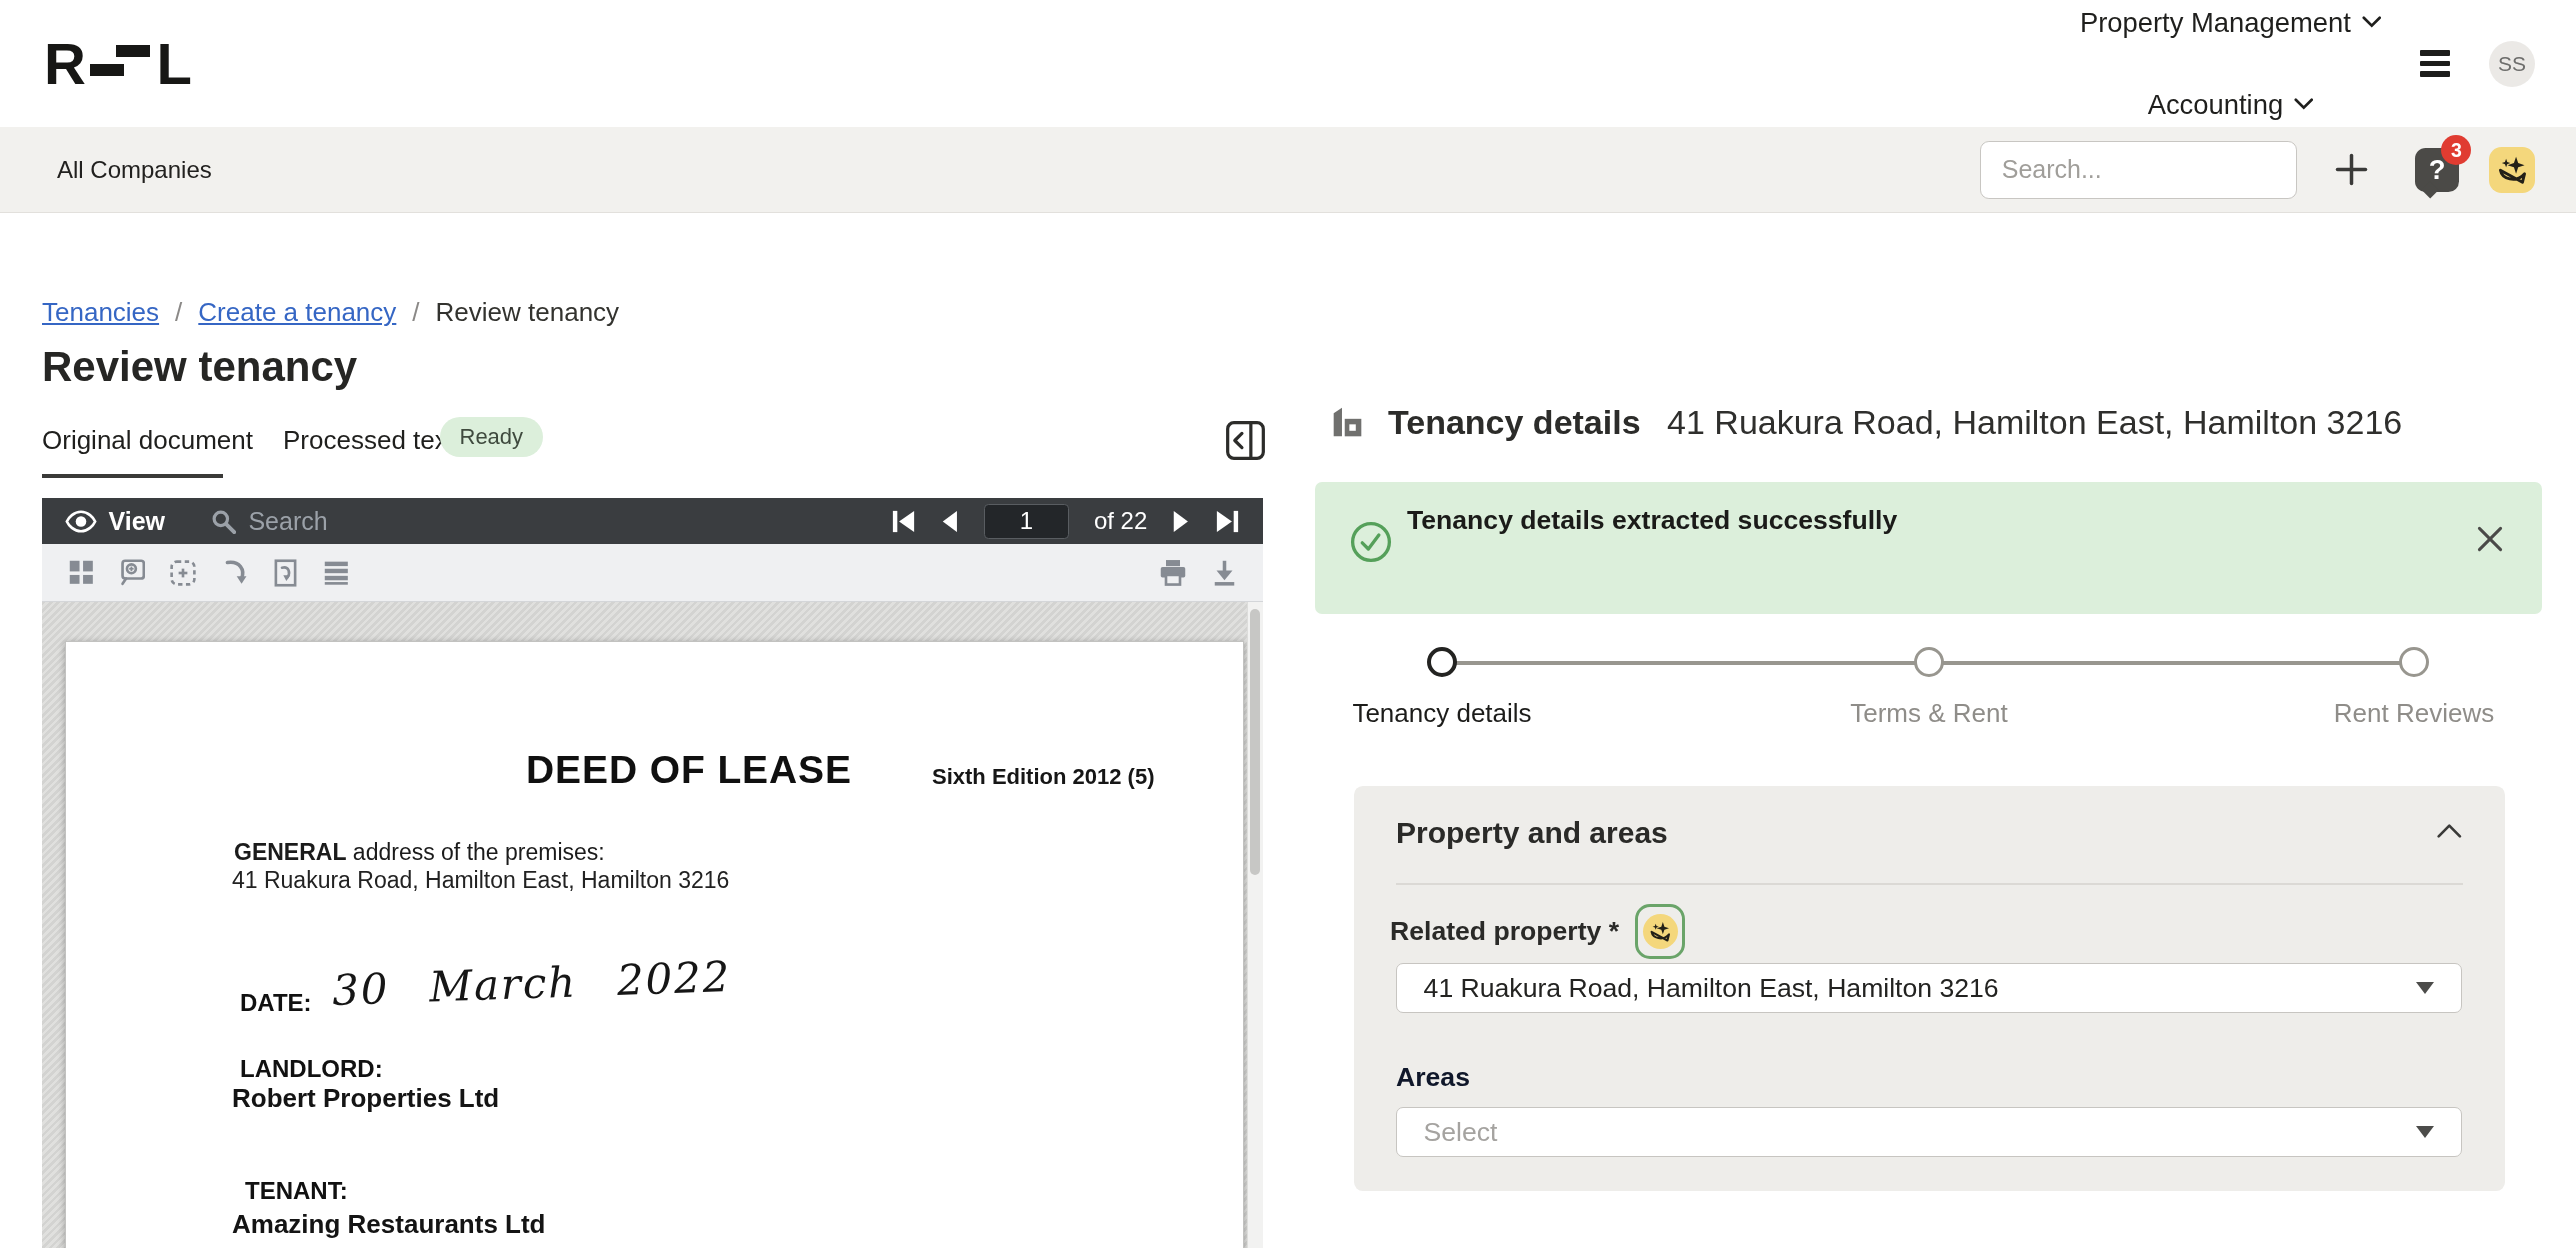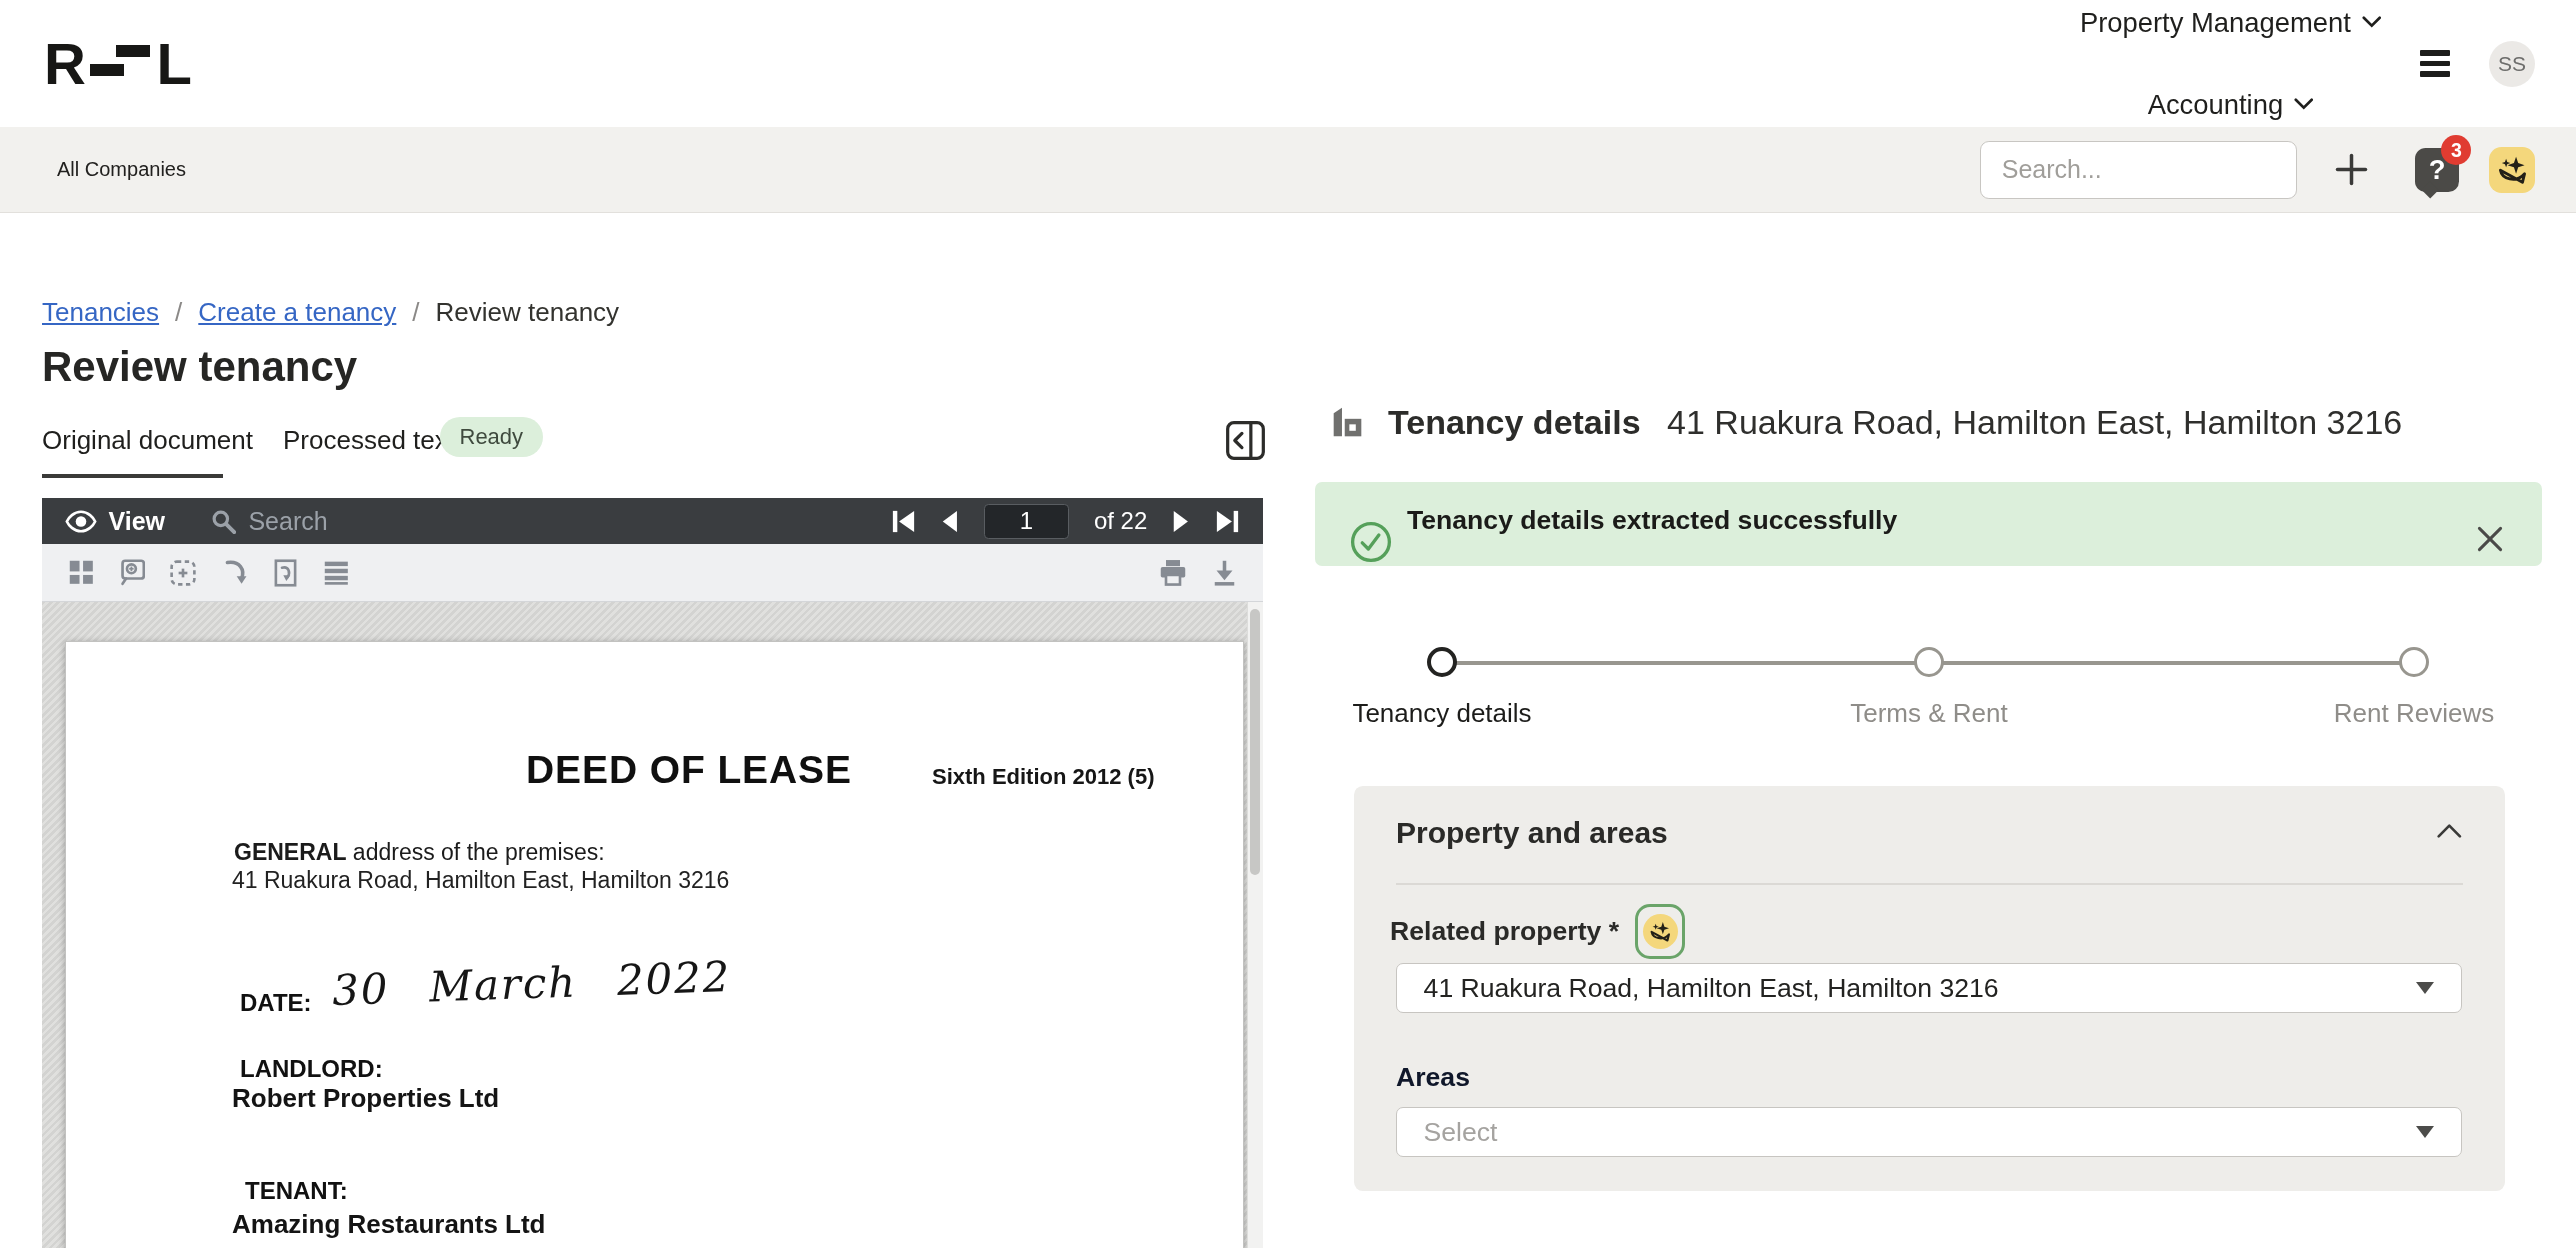--- a/index.html
+++ b/index.html
@@ -19,21 +19,21 @@
   .nav-item { display:flex; align-items:center; gap:10.6px; font-size:27.4px; color:#1f1f1d; cursor:pointer; }
   .caret { width:19.5px; height:12.4px; }
   .hamburger { margin-left:39px; display:flex; flex-direction:column; gap:5.3px; cursor:pointer; }
   .hamburger i { display:block; width:30px; height:5.3px; background:#1d1d1b; border-radius:0.9px; }
   .avatar { margin-left:39px; width:46px; height:46px; border-radius:50%; background:#ebe9e6;
             display:flex; align-items:center; justify-content:center; font-size:21px; color:#6d6d6b; cursor:pointer; }
 
   
   .companybar { position:absolute; left:0; top:127px; width:2576px; height:86px; background:#f2f1ee;
                 border-bottom:0.9px solid #e2e0dc; display:flex; align-items:center; padding:0 41px 0 57px; }
-  .company-label { font-size:20px; color:#22211f; }
+  .company-label { font-size:24px; color:#22211f; }
   .cb-right { margin-left:auto; display:flex; align-items:center; gap:30px; }
   .search-box { width:317px; height:58px; background:#fff; border:0.9px solid #c8c6c2; border-radius:8.9px;
                 font-size:25px; padding:0 21px; color:#222; outline:none; font-family:"Liberation Sans",sans-serif; }
   .search-box::placeholder { color:#a09e9a; }
   .plus-btn { width:39px; height:39px; display:flex; align-items:center; justify-content:center; cursor:pointer; margin-left:5.3px; }
   .help-btn { position:relative; width:44px; height:44px; background:#4b4a47; border-radius:10.6px; cursor:pointer;
               display:flex; align-items:center; justify-content:center; margin-left:14px; }
   .help-btn::after { content:""; position:absolute; left:8.9px; bottom:-5.3px; width:12.4px; height:12.4px;
                      background:#4b4a47; transform:rotate(45deg); }
   .help-q { color:#fff; font-size:27.4px; font-weight:700; }
@@ -87,21 +87,21 @@
                  transform:rotate(-2deg); }
   .doc-landlordlabel { position:absolute; left:174px; top:413px; font-size:24px; font-weight:800; color:#111; }
   .doc-landlordval { position:absolute; left:166px; top:441px; font-size:26px; font-weight:700; color:#141414; }
   .doc-tenantlabel { position:absolute; left:179px; top:535px; font-size:24px; font-weight:800; color:#111; }
   .doc-tenantval { position:absolute; left:166px; top:567px; font-size:26px; font-weight:700; color:#141414; }
 
   
   .panel-header { position:absolute; left:1330px; top:403px; display:flex; align-items:center; gap:23px; }
   .panel-title { font-size:34px; font-weight:700; color:#2c2c2a; }
   .panel-subtitle { font-size:34px; color:#2f2f2d; margin-left:3.5px; }
-  .alert { position:absolute; left:1315px; top:482px; width:1227px; height:84px; background:#dcefdb; border-radius:7px; }
+  .alert { position:absolute; left:1315px; top:482px; width:1227px; height:132px; background:#dcefdb; border-radius:7px; }
   .alert-icon { position:absolute; left:35px; top:39px; }
   .alert-title { position:absolute; left:92px; top:23px; font-size:26.6px; font-weight:700; color:#1b1b19; }
   .alert-msg { position:absolute; left:92px; top:67px; font-size:26.6px; color:#262624; }
   .alert-close { position:absolute; right:35px; top:42px; width:32px; height:32px; cursor:pointer; }
 
   .stepper { position:absolute; left:1315px; top:643px; width:1227px; height:97px; }
   .step-line { position:absolute; left:127px; top:17.7px; width:971px; height:4.4px; background:#98968f; }
   .step-dot { position:absolute; top:4.4px; width:30px; height:30px; border-radius:50%; background:#fff; }
   .dot-active { border:4.4px solid #232321; }
   .dot-idle { border:3.5px solid #98968f; }

